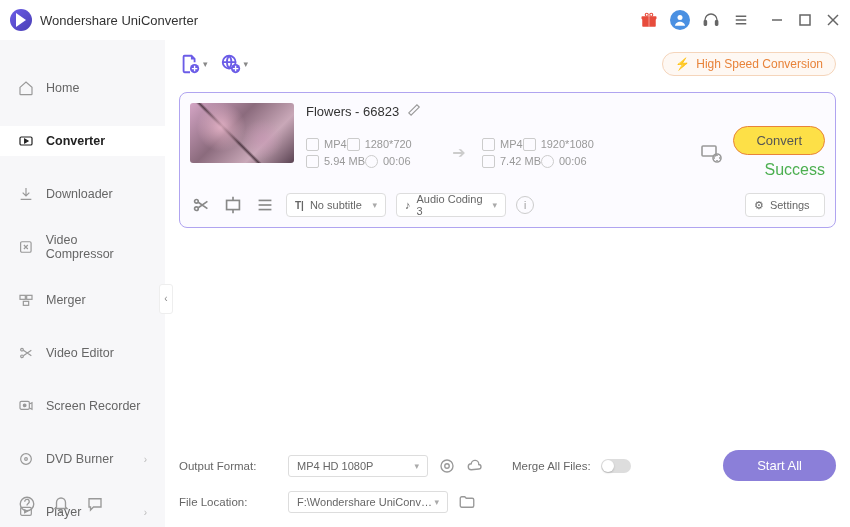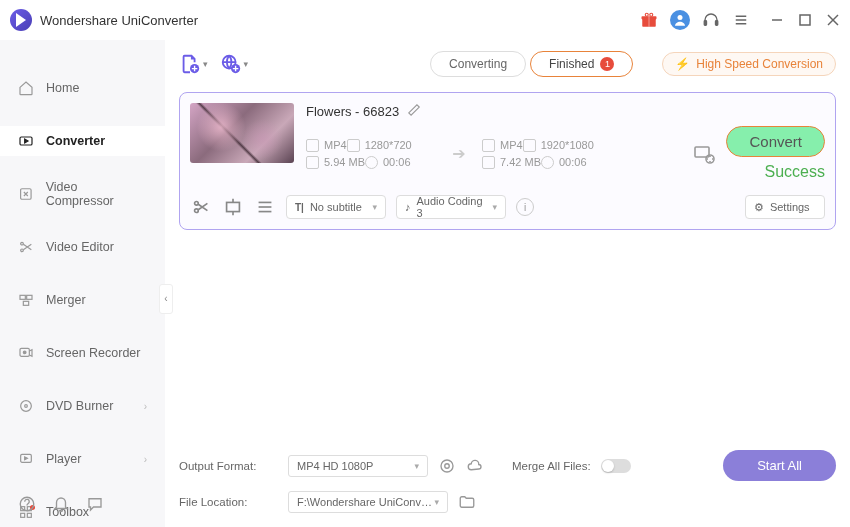--- a/index.html
+++ b/index.html
@@ -47,21 +47,21 @@
 .file-name-row { display: flex; align-items: center; gap: 8px; color: #333; font-size: 13px; }
 .edit-icon { color: #999; cursor: pointer; }
 .specs { display: flex; align-items: center; gap: 8px; }
 .spec-col { display: flex; flex-direction: column; gap: 4px; width: 130px; }
 .spec-row { display: flex; }
 .spec { display: flex; align-items: center; gap: 5px; color: #999; font-size: 11px; }
 .spec-icon { width: 13px; height: 13px; border: 1px solid #ccc; border-radius: 2px; }
 .arrow { width: 30px; color: #ccc; text-align: center; font-size: 16px; }
 .actions { display: flex; align-items: center; gap: 10px; margin-left: auto; }
 .gear-btn { width: 24px; height: 24px; cursor: pointer; color: #999; position: relative; }
-.convert-btn { padding: 6px 22px; border: 1.5px solid #e8833a; border-radius: 16px; background: #86efac; color: #555; font-size: 15px; cursor: pointer; }
+.convert-btn { padding: 6px 22px; border: 1.5px solid #e8833a; border-radius: 16px; background: #fde047; color: #555; font-size: 13px; cursor: pointer; }
 .success { color: #4caf50; font-size: 16px; margin-top: 6px; text-align: right; }
 
 .file-bottom { display: flex; align-items: center; gap: 10px; margin-top: 10px; padding-top: 4px; }
 .mini-btn { width: 22px; height: 22px; display: flex; align-items: center; justify-content: center; color: #888; cursor: pointer; }
 .dd { display: flex; align-items: center; border: 1px solid #ddd; border-radius: 4px; height: 24px; padding: 0 8px; font-size: 11px; color: #666; cursor: pointer; gap: 6px; background: #fff; }
 .dd-caret { margin-left: auto; font-size: 9px; color: #aaa; }
 .info-circle { width: 18px; height: 18px; border: 1px solid #ccc; border-radius: 50%; display: flex; align-items: center; justify-content: center; font-size: 10px; color: #999; cursor: pointer; }
 .settings-btn { margin-left: auto; }
 
 .footer { padding: 10px 14px 14px; border-top: 0; display: flex; flex-direction: column; gap: 10px; }
@@ -153,45 +153,53 @@
             <svg viewBox="0 0 24 24" fill="none" stroke="currentColor" stroke-width="1.8">
               <rect x="3" y="6" width="18" height="12" rx="2"></rect>
               <polygon points="10,9 10,15 15,12" fill="currentColor"></polygon>
             </svg>
           </span>
         <span>Converter</span>
       </div>
       <div class="side-item">
         <span class="side-icon">
             <svg viewBox="0 0 24 24" fill="none" stroke="currentColor" stroke-width="1.8">
+              <path d="M12 3v12m-5-5l5 5 5-5M4 20h16"></path>
+            </svg>
+          </span>
+        <span>Downloader</span>
+      </div>
+      <div class="side-item">
+        <span class="side-icon">
+            <svg viewBox="0 0 24 24" fill="none" stroke="currentColor" stroke-width="1.8">
               <rect x="4" y="4" width="16" height="16" rx="2"></rect>
               <path d="M9 9l6 6m0-6l-6 6"></path>
             </svg>
           </span>
         <span>Video Compressor</span>
+      </div>
+      <div class="side-item">
+        <span class="side-icon">
+            <svg viewBox="0 0 24 24" fill="none" stroke="currentColor" stroke-width="1.8">
+              <rect x="3" y="5" width="8" height="6"></rect>
+              <rect x="13" y="5" width="8" height="6"></rect>
+              <rect x="8" y="14" width="8" height="6"></rect>
+            </svg>
+          </span>
+        <span>Merger</span>
       </div>
       <div class="side-item">
         <span class="side-icon">
             <svg viewBox="0 0 24 24" fill="none" stroke="currentColor" stroke-width="1.8">
               <circle cx="6" cy="7" r="2"></circle>
               <circle cx="6" cy="17" r="2"></circle>
               <path d="M8 8l12 8M8 16l12-8"></path>
             </svg>
           </span>
         <span>Video Editor</span>
-      </div>
-      <div class="side-item">
-        <span class="side-icon">
-            <svg viewBox="0 0 24 24" fill="none" stroke="currentColor" stroke-width="1.8">
-              <rect x="3" y="5" width="8" height="6"></rect>
-              <rect x="13" y="5" width="8" height="6"></rect>
-              <rect x="8" y="14" width="8" height="6"></rect>
-            </svg>
-          </span>
-        <span>Merger</span>
       </div>
       <div class="side-item">
         <span class="side-icon">
             <svg viewBox="0 0 24 24" fill="none" stroke="currentColor" stroke-width="1.8">
               <rect x="3" y="5" width="14" height="12" rx="2"></rect>
               <circle cx="10" cy="11" r="2" fill="currentColor"></circle>
               <path d="M17 9l4-2v10l-4-2"></path>
             </svg>
           </span>
         <span>Screen Recorder</span>
@@ -261,29 +269,20 @@
           <span class="tool-drop">▾</span>
         </div>
         <div class="tool-btn">
           <svg viewBox="0 0 24 24" fill="none" stroke="currentColor" stroke-width="2">
               <circle cx="10" cy="10" r="7"></circle>
               <path d="M3 10h14M10 3a11 11 0 010 14M10 3a11 11 0 000 14"></path>
               <circle cx="17" cy="17" r="5" fill="#6b5ce7" stroke="none"></circle>
               <path d="M17 14v6m-3-3h6" stroke="#fff" stroke-width="1.5"></path>
             </svg>
           <span class="tool-drop">▾</span>
-        </div>
-        <div class="tabs">
-          <div class="tab converting">
-              <span>Converting</span>
-            </div>
-          <div class="tab finished">
-            <span>Finished</span>
-            <span class="tab-badge">1</span>
-          </div>
         </div>
         <div class="hsc">
           <span style="color:#e8833a">⚡</span>
           <span>High Speed Conversion</span>
         </div>
       </div>
 
       <div class="content">
         <div class="file-card">
           <div class="file-top">

